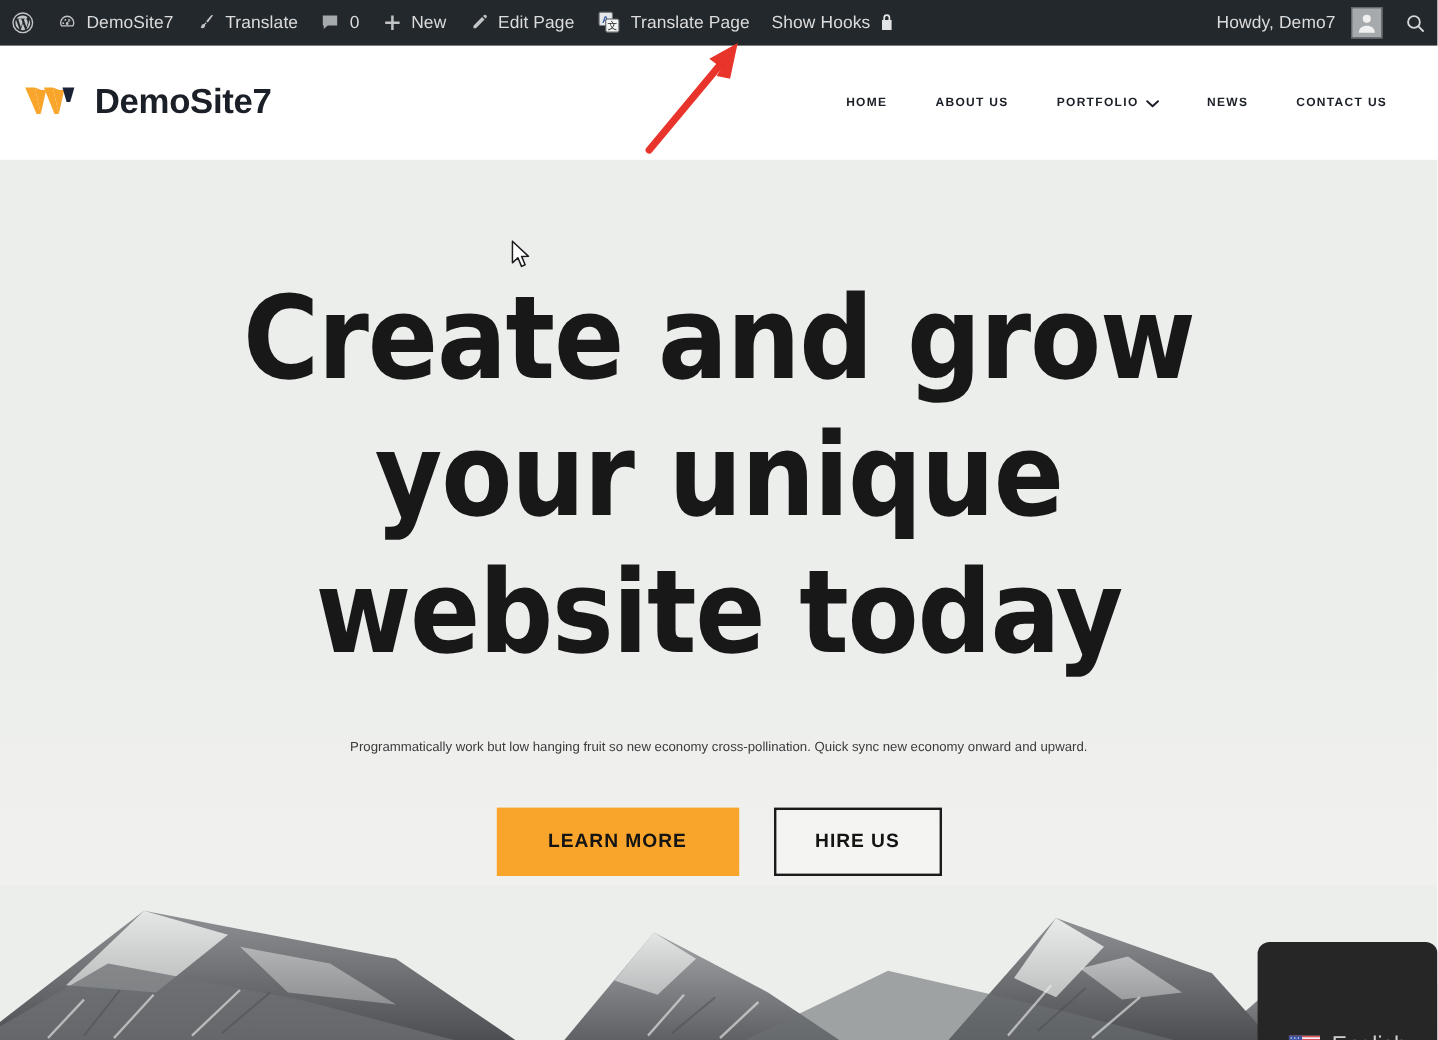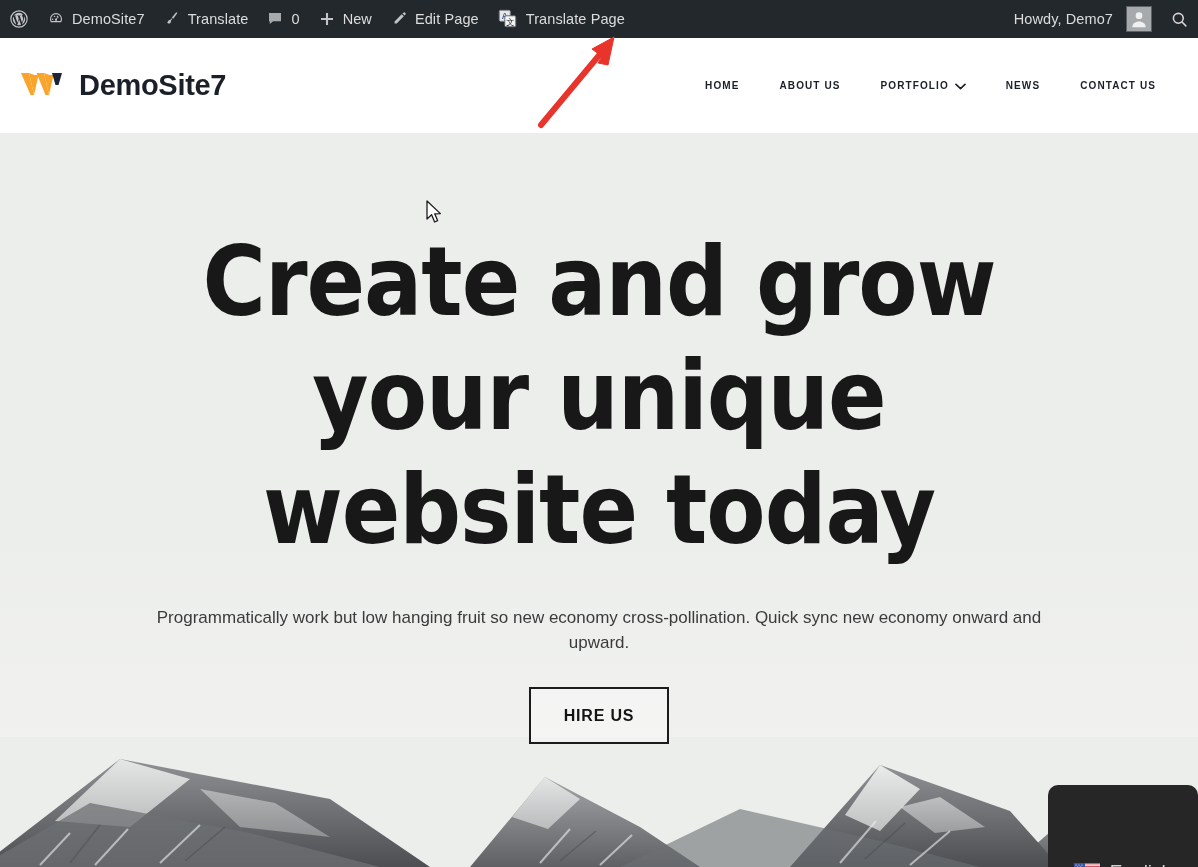--- a/index.html
+++ b/index.html
@@ -78,21 +78,21 @@
     margin-top:72px;
     font-family:"DejaVu Sans Condensed","Liberation Sans Narrow","Liberation Sans",sans-serif;
     font-weight:bold;
     font-size:96px; line-height:114px;
     color:#181818; letter-spacing:-1px;
     padding:0 140px;
   }
   #heroSub{
     margin:38px auto 0;
     width:900px;
-    font-size:17px; line-height:25px; color:#3b3b3b;
+    font-size:11px; line-height:36px; color:#3b3b3b;
   }
   #herobtns{
     margin-top:32px; display:flex; justify-content:center; align-items:center; gap:29px;
   }
   .btn{
     display:flex; align-items:center; justify-content:center;
     font-size:16px; font-weight:bold; letter-spacing:.8px;
   }
   #btnLearn{
     width:202px; height:57px; background:#f9a52b; color:#141414;
@@ -197,20 +197,28 @@
         <svg width="22" height="22" viewBox="0 0 24 24">
           <rect x="2.5" y="2.5" width="12" height="12" rx="1.4" fill="#e6e7e8" stroke="#7d8184" stroke-width="1"></rect>
           <text x="8.4" y="12" font-family="Liberation Sans, sans-serif" font-size="9" font-weight="bold" fill="#3a5fa8" text-anchor="middle">A</text>
           <rect x="8.5" y="8.5" width="12" height="12" rx="1.4" fill="#f2f3f3" stroke="#5c6164" stroke-width="1"></rect>
           <text x="14.5" y="18" font-family="DejaVu Sans, sans-serif" font-size="9" fill="#1d1d1d" text-anchor="middle">文</text>
         </svg>
       </span>
       <span class="lbl">Translate Page</span>
     </div>
 
+    <div class="ab-item">
+      <span class="lbl">Show Hooks</span>
+      <span class="ab-ico">
+        <svg width="14" height="16" viewBox="0 0 16 20" fill="#e3e4e5">
+          <path d="M8 1.2a3.6 3.6 0 0 0-3.6 3.6V7H3v10.5h10V7h-1.4V4.8A3.6 3.6 0 0 0 8 1.2Zm0 1.8a1.8 1.8 0 0 1 1.8 1.8V7H6.2V4.8A1.8 1.8 0 0 1 8 3Z"></path>
+        </svg>
+      </span>
+    </div>
 
   </div>
 
   <div class="ab-right">
     <div class="ab-item">
       <span class="lbl">Howdy, Demo7</span>
       <span class="avatar-box">
         <svg viewBox="0 0 24 24" fill="#f0f0f0">
           <circle cx="12" cy="8" r="4"></circle>
           <path d="M4 22c0-4.4 3.6-7 8-7s8 2.6 8 7H4Z"></path>
@@ -321,20 +329,21 @@
           <path d="M865 122 905 86"></path>
         <path d="M1100 124 1140 98"></path>
       </g>
     </svg>
   </div>
 
   <div id="heroinner">
     <h1 id="heroTitle">Create and grow your unique website today</h1>
     <p id="heroSub">Programmatically work but low hanging fruit so new economy cross-pollination. Quick sync new economy onward and upward.</p>
     <div id="herobtns">
+      <a class="btn" id="btnLearn">LEARN MORE</a>
       <a class="btn" id="btnHire">HIRE US</a>
     </div>
   </div>
 
   <div id="langswitch">
     <div class="row">
       <span class="flag">
         <svg class="flag" viewBox="0 0 26 18">
           <rect width="26" height="18" fill="#f3f4f5"></rect>
           <g fill="#d8505c">

